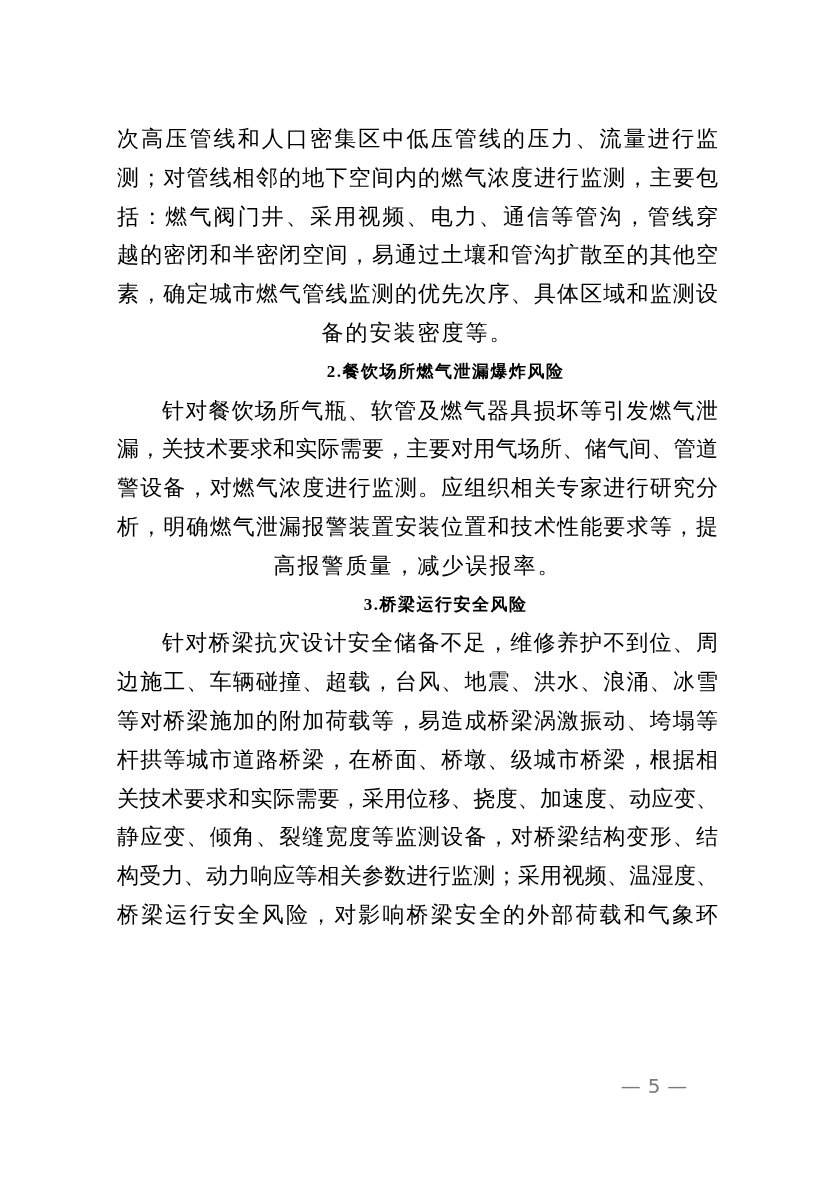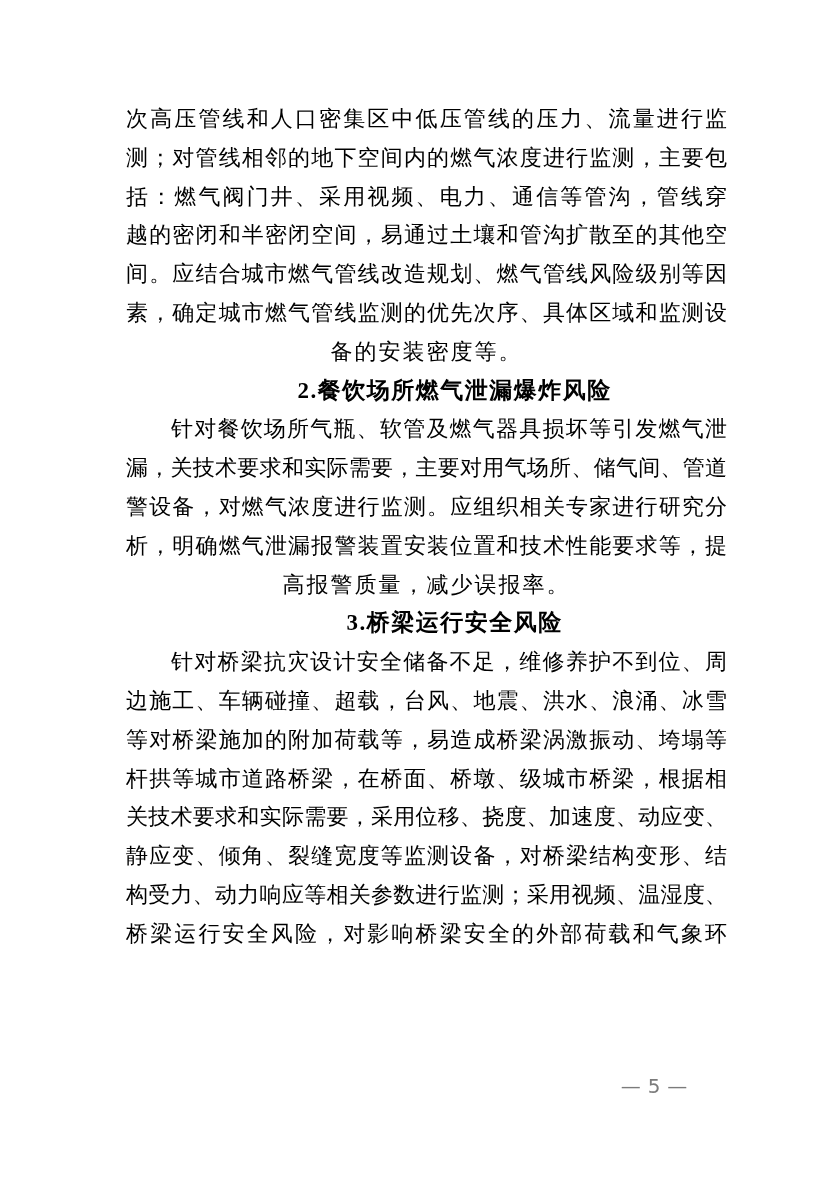--- a/index.html
+++ b/index.html
@@ -11,23 +11,22 @@
     position: relative;
     width: 832px;
     height: 1177px;
     background: #ffffff;
     overflow: hidden;
     font-family: "Liberation Serif", "DejaVu Serif", serif;
   }
   .doc-body {
     position: absolute;
     left: 117px;
-    top: 100px;
+    top: 120px;
     width: 601px;
-    margin-left: 9px;
   }
   .line {
     height: 38.8px;
     line-height: 38.8px;
     font-size: 22px;
     color: #000000;
     text-align: center;
     letter-spacing: 2px;
     white-space: normal;
     overflow: hidden;
@@ -37,21 +36,21 @@
     text-align: justify;
     text-align-last: justify;
   }
   .line.indent {
     padding-left: 45px;
   }
   .line.heading {
     font-weight: bold;
     letter-spacing: 1.5px;
     padding-left: 56px;
-    font-size: 23px;
+    font-size: 17px;
   }
   .page-number {
     position: absolute;
     top: 1072px;
     left: 598px;
     width: 112px;
     height: 28px;
     line-height: 28px;
     text-align: center;
     font-family: "DejaVu Sans", "Liberation Sans", sans-serif;
@@ -70,21 +69,20 @@
 <body>
 
 <div class="page">
 
   <main class="doc-body">
 
   <div class="line fill">次高压管线和人口密集区中低压管线的压力、流量进行监</div>
       <div class="line fill">测；对管线相邻的地下空间内的燃气浓度进行监测，主要包</div>
       <div class="line fill">括：燃气阀门井、采用视频、电力、通信等管沟，管线穿</div>
       <div class="line fill">越的密闭和半密闭空间，易通过土壤和管沟扩散至的其他空</div>
-      <div class="line fill">间。应结合城市燃气管线改造规划、燃气管线风险级别等因</div>
       <div class="line fill">素，确定城市燃气管线监测的优先次序、具体区域和监测设</div>
       <div class="line">备的安装密度等。</div>
       <div class="line heading">2.餐饮场所燃气泄漏爆炸风险</div>
       <div class="line indent fill">针对餐饮场所气瓶、软管及燃气器具损坏等引发燃气泄</div>
       <div class="line fill">漏，关技术要求和实际需要，主要对用气场所、储气间、管道</div>
       <div class="line fill">警设备，对燃气浓度进行监测。应组织相关专家进行研究分</div>
       <div class="line fill">析，明确燃气泄漏报警装置安装位置和技术性能要求等，提</div>
       <div class="line">高报警质量，减少误报率。</div>
       <div class="line heading">3.桥梁运行安全风险</div>
       <div class="line indent fill">针对桥梁抗灾设计安全储备不足，维修养护不到位、周</div>

